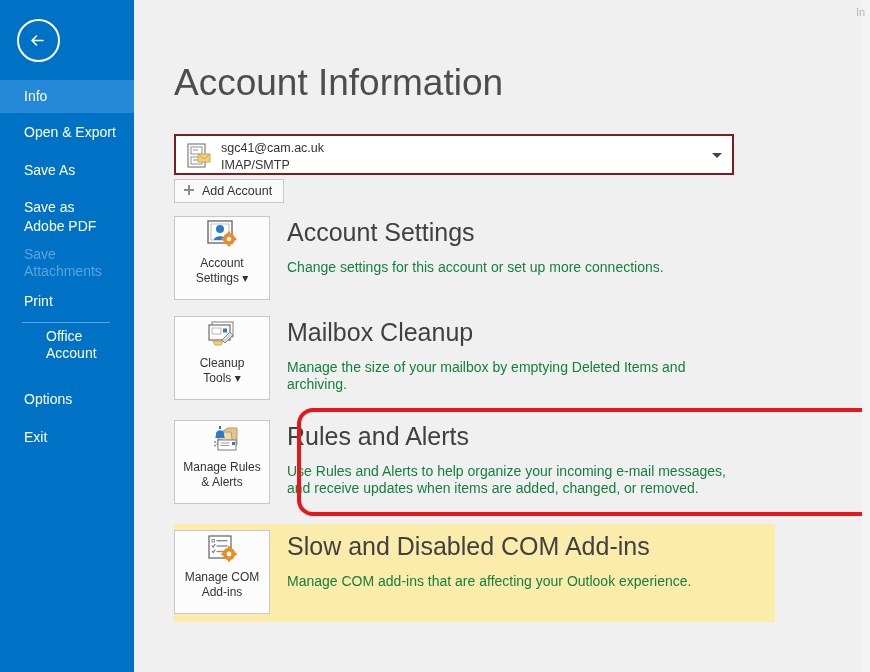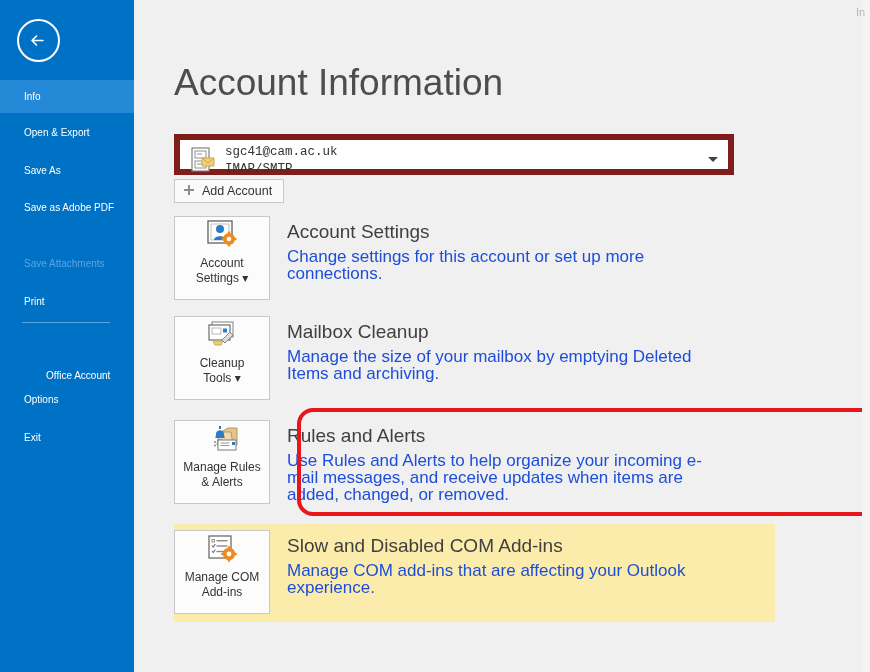--- a/index.html
+++ b/index.html
@@ -34,21 +34,21 @@
   }
   #back-btn svg { display: block; }
 
   .nav-item {
     position: absolute;
     left: 0;
     width: 134px;
     box-sizing: border-box;
     padding-left: 24px;
     color: #ffffff;
-    font-size: 10px;
+    font-size: 14px;
     line-height: 17px;
     cursor: pointer;
     display: flex;
     align-items: center;
   }
   .nav-item.active { background: #2489d6; }
   .nav-item.disabled { color: #5ba4dd; cursor: default; }
 
   #nav-divider {
     position: absolute;
@@ -93,24 +93,23 @@
     white-space: nowrap;
   }
 
   
   #account-select {
     position: absolute;
     left: 40px; top: 134px;
     width: 560px;
     height: 41px;
     background: #ffffff;
-    border: 6px solid #7f1d1d;
+    border: 2px solid #7f1d1d;
     box-sizing: border-box;
     cursor: pointer;
-    font-family: Liberation Mono, monospace;
   }
   #account-icon {
     position: absolute;
     left: 8px; top: 5px;
   }
   #account-email {
     position: absolute;
     left: 45px; top: 5px;
     font-size: 12.5px;
     color: #333333;
@@ -190,30 +189,30 @@
     line-height: 15px;
     color: #333333;
     text-align: center;
     white-space: pre-line;
   }
   .row-text {
     margin-left: 17px;
     padding-top: 4px;
   }
   .row-title {
-    font-size: 19px;
+    font-size: 25px;
     font-weight: 400;
     color: #404040;
     line-height: 24px;
   }
   .row-desc {
-    margin-top: 4px;
-    font-size: 17px;
+    margin-top: 15px;
+    font-size: 14px;
     line-height: 17px;
-    color: #1d4ed8;
+    color: #15803d;
     max-width: 445px;
   }
 
   
   #annotation-box {
     position: absolute;
     left: 163px; top: 408px;
     width: 609px;
     height: 108px;
     border: 4px solid #e8161b;
@@ -247,21 +246,21 @@
   </div>
   <div class="nav-item disabled" style="top:253px;height:20px;">
     <span>Save Attachments</span>
   </div>
   <div class="nav-item" style="top:291px;height:20px;align-items:center;">
     <span>Print</span>
   </div>
 
   <div id="nav-divider"></div>
 
-  <div class="nav-item" style="top:365px;height:20px;padding-left:46px;">
+  <div class="nav-item" style="top:335px;height:20px;padding-left:46px;">
     <span>Office Account</span>
   </div>
   <div class="nav-item" style="top:389px;height:20px;">
     <span>Options</span>
   </div>
   <div class="nav-item" style="top:427px;height:20px;">
     <span>Exit</span>
   </div>
 </div>
 

